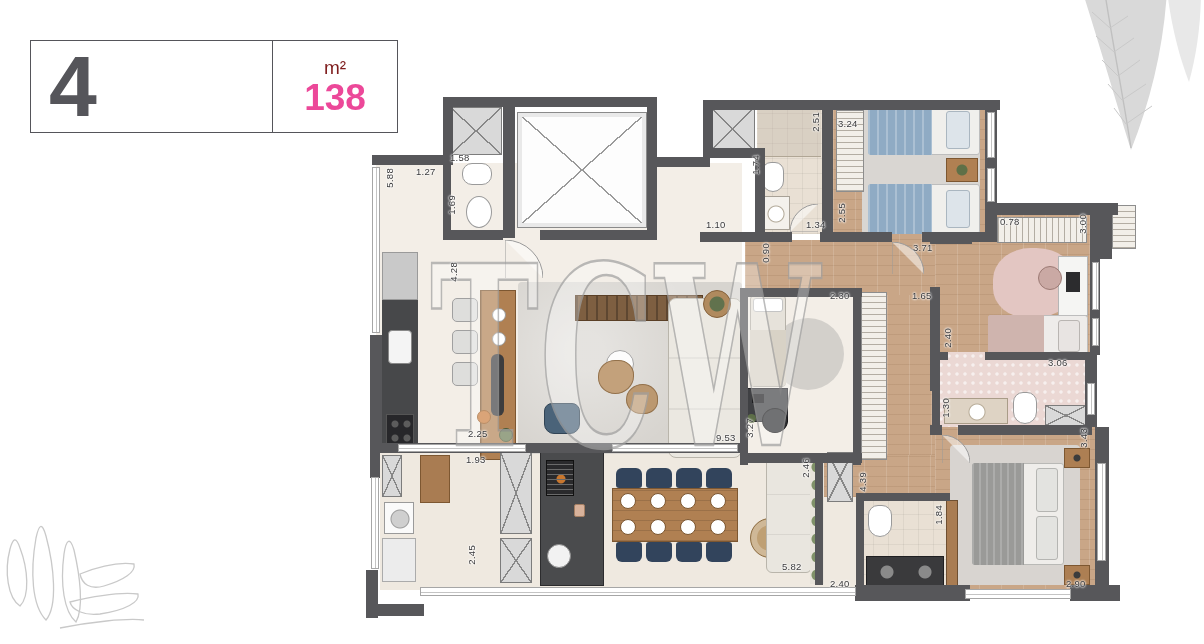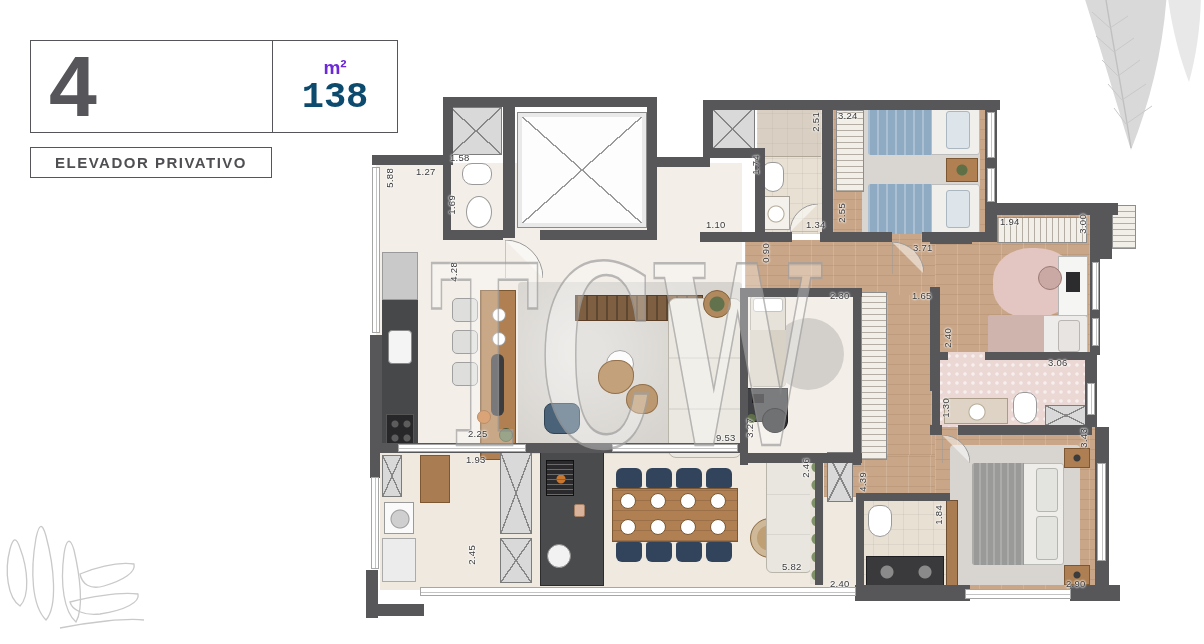--- a/index.html
+++ b/index.html
@@ -10,22 +10,22 @@
 
   
   .badge{border:1px solid #55555a;display:flex;z-index:40;background:#fff;}
   .badge-left{display:flex;align-items:center;padding:6px 14px 6px 18px;width:241px;box-sizing:border-box;}
   .big-num{font-size:86px;font-weight:bold;color:#55555a;line-height:0.9;letter-spacing:-2px;}
   .badge-texts{margin-left:10px;display:flex;flex-direction:column;justify-content:center;}
   .t-light{color:#b2b2b5;font-size:17px;letter-spacing:2px;}
   .t-dark{color:#4f4f53;font-size:23px;font-weight:bold;letter-spacing:2px;}
   .badge-right{border-left:1px solid #55555a;flex:1;display:flex;flex-direction:column;
                align-items:center;justify-content:center;}
-  .m2{color:#6d28d9;font-size:19px;font-weight:bold;}
-  .area{color:#0c4a6e;font-size:37px;font-weight:bold;line-height:1;font-family:Liberation Mono, monospace;}
+  .m2{color:#7f1d1d;font-size:19px;font-weight:normal;}
+  .area{color:#ec4899;font-size:37px;font-weight:bold;line-height:1;}
   .badge2{border:1px solid #55555a;display:flex;align-items:center;justify-content:center;
           color:#4f4f53;font-weight:bold;font-size:15px;letter-spacing:1.5px;z-index:40;background:#fff;}
 
   
   .wall{background:#57575a;z-index:10;}
   .cream{background:#f3eee7;z-index:1;}
   .cream2{background:#efe9e0;z-index:1;}
   .wood{background:#c9a687;z-index:1;
         background-image:repeating-linear-gradient(90deg,rgba(255,255,255,.14) 0 1px,transparent 1px 22px),
                          repeating-linear-gradient(0deg,rgba(96,60,28,.10) 0 1px,transparent 1px 10px);}
@@ -82,23 +82,20 @@
 
   <div class="badge" style="left:30px;top:40px;width:368px;height:93px;">
     <div class="badge-left" style="position:static">
       <span class="big-num">4</span>
     </div>
     <div class="badge-right" style="position:static">
       <span class="m2">m²</span>
       <span class="area">138</span>
     </div>
   </div>
-  <div class="badge2" style="left:30px;top:147px;width:242px;height:31px;">
-      <span style="position:static">ELEVADOR PRIVATIVO</span>
-    </div>
 
   <div class="cream" style="left:376px;top:163px;width:366px;height:287px;"></div>
   <div class="cream2" style="left:380px;top:450px;width:478px;height:140px;"></div>
   <div class="wood" style="left:745px;top:240px;width:240px;height:56px;"></div>
   <div class="wood" style="left:887px;top:295px;width:53px;height:200px;"></div>
   <div class="wood" style="left:820px;top:455px;width:120px;height:42px;"></div>
   <div class="wood" style="left:833px;top:100px;width:152px;height:140px;"></div>
   <div class="tile" style="left:757px;top:106px;width:65px;height:128px;"></div>
   <div class="wood" style="left:935px;top:215px;width:155px;height:140px;"></div>
   <div class="pinktile" style="left:938px;top:352px;width:150px;height:75px;"></div>
@@ -323,27 +320,27 @@
                  fill:rgba(255,255,255,0.45);stroke:#a0a0a0;stroke-width:2.5;opacity:.7">TCW</text>
   </svg>
 
   <span class="dim dv" style="left:384px;top:168px">5.88</span>
   <span class="dim" style="left:416px;top:166px">1.27</span>
   <span class="dim" style="left:450px;top:152px">1.58</span>
   <span class="dim dv" style="left:446px;top:195px">1.69</span>
   <span class="dim dv" style="left:448px;top:262px">4.28</span>
   <span class="dim dv" style="left:750px;top:155px">1.74</span>
   <span class="dim dv" style="left:810px;top:112px">2.51</span>
-  <span class="dim" style="left:838px;top:110px">3.24</span>
+  <span class="dim" style="left:838px;top:118px">3.24</span>
   <span class="dim" style="left:706px;top:219px">1.10</span>
   <span class="dim" style="left:806px;top:219px">1.34</span>
   <span class="dim dv" style="left:836px;top:203px">2.55</span>
   <span class="dim dv" style="left:760px;top:243px">0.90</span>
   <span class="dim" style="left:913px;top:242px">3.71</span>
-  <span class="dim" style="left:1000px;top:216px">1.94</span>
+  <span class="dim" style="left:1000px;top:216px">0.78</span>
   <span class="dim dv" style="left:1077px;top:214px">3.00</span>
   <span class="dim" style="left:830px;top:290px">2.30</span>
   <span class="dim" style="left:912px;top:290px">1.65</span>
   <span class="dim dv" style="left:942px;top:328px">2.40</span>
   <span class="dim" style="left:1048px;top:357px">3.06</span>
   <span class="dim dv" style="left:940px;top:398px">1.30</span>
   <span class="dim dv" style="left:1078px;top:428px">3.43</span>
   <span class="dim" style="left:716px;top:432px">9.53</span>
   <span class="dim dv" style="left:744px;top:418px">3.27</span>
   <span class="dim" style="left:468px;top:428px">2.25</span>

